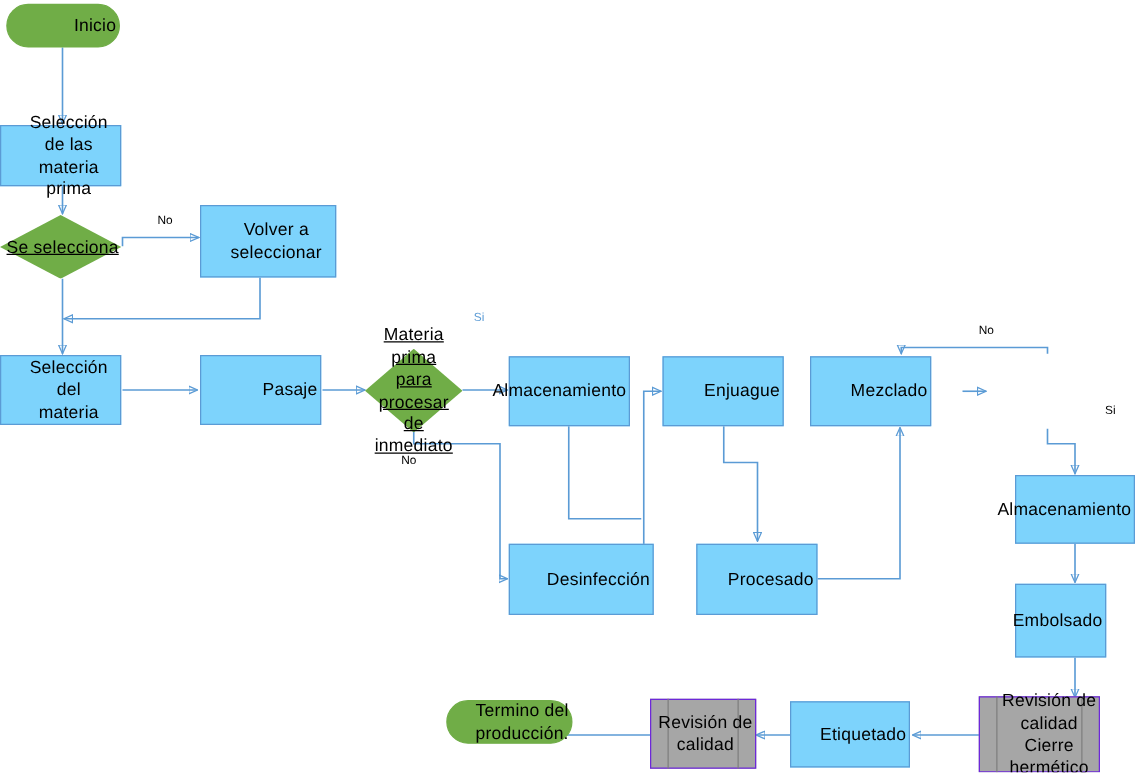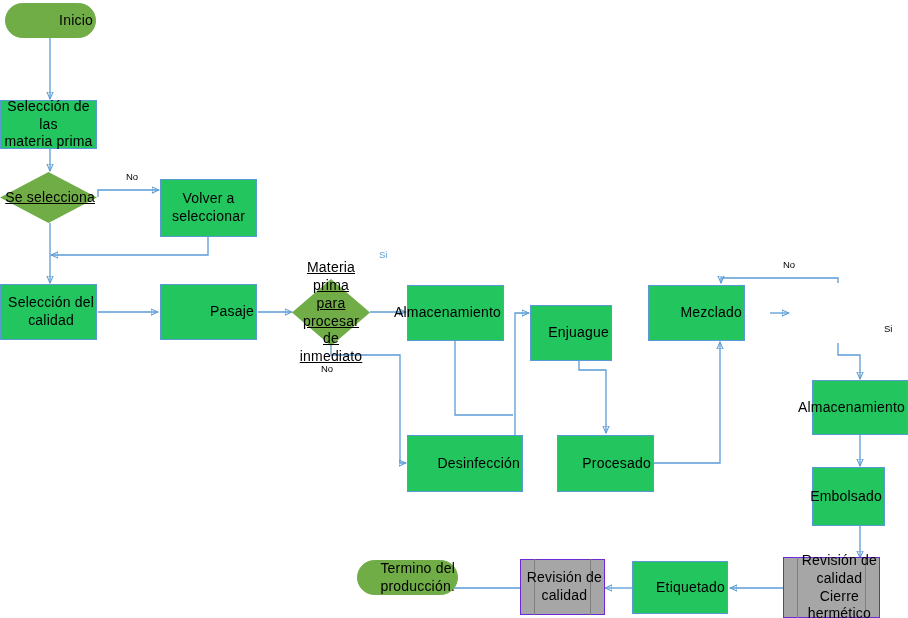--- a/index.html
+++ b/index.html
@@ -24,22 +24,23 @@
     text-align: center;
     color: #000000;
     font-size: 14px;
     line-height: 1.28;
     letter-spacing: 0.2px;
     padding: 2px;
     white-space: pre-line;
     z-index: 3;
   }
   .process {
-    background: #22c55e;
+    background: #7dd3fc;
     border: 1px solid #5b9bd5;
+    padding-left: 15px;
   }
   .terminator {
     background: #70ad47;
     border: 1px solid #70ad47;
   }
   .decision {
     background: transparent;
     text-decoration: underline;
   }
   .decision .dshape {
@@ -151,27 +152,27 @@
   <div class="node process" style="left:0px; top:100px; width:97px; height:49px;">
     <span class="label">Selección de  las
 materia  prima</span>
   </div>
 
   <div class="node decision" style="left:0px; top:172px; width:97px; height:51px;">
     <span class="dshape"></span>
     <span class="label">Se  selecciona</span>
   </div>
 
-  <div class="node process" style="left:160px; top:179px; width:97px; height:58px;">
+  <div class="node process" style="left:160px; top:164px; width:109px; height:58px;">
     <span class="label">Volver a seleccionar</span>
   </div>
 
   <div class="node process" style="left:0px; top:284px; width:97px; height:56px;">
     <span class="label">Selección del
-calidad</span>
+materia</span>
   </div>
 
   <div class="node process" style="left:160px; top:284px; width:97px; height:56px;">
     <span class="label">Pasaje</span>
   </div>
 
   <div class="node decision" style="left:292px; top:279px; width:78px; height:67px;">
     <span class="dshape"></span>
     <span class="label">Materia prima
 para  procesar
@@ -179,21 +180,21 @@
   </div>
 
   <div class="node process" style="left:407px; top:285px; width:97px; height:56px;">
     <span class="label">Almacenamiento</span>
   </div>
 
   <div class="node process" style="left:407px; top:435px; width:116px; height:57px;">
     <span class="label">Desinfección</span>
   </div>
 
-  <div class="node process" style="left:530px; top:285px; width:82px; height:56px;margin-top:20px;">
+  <div class="node process" style="left:530px; top:285px; width:97px; height:56px;">
     <span class="label">Enjuague</span>
   </div>
 
   <div class="node process" style="left:557px; top:435px; width:97px; height:57px;">
     <span class="label">Procesado</span>
   </div>
 
   <div class="node process" style="left:648px; top:285px; width:97px; height:56px;">
     <span class="label">Mezclado</span>
   </div>

